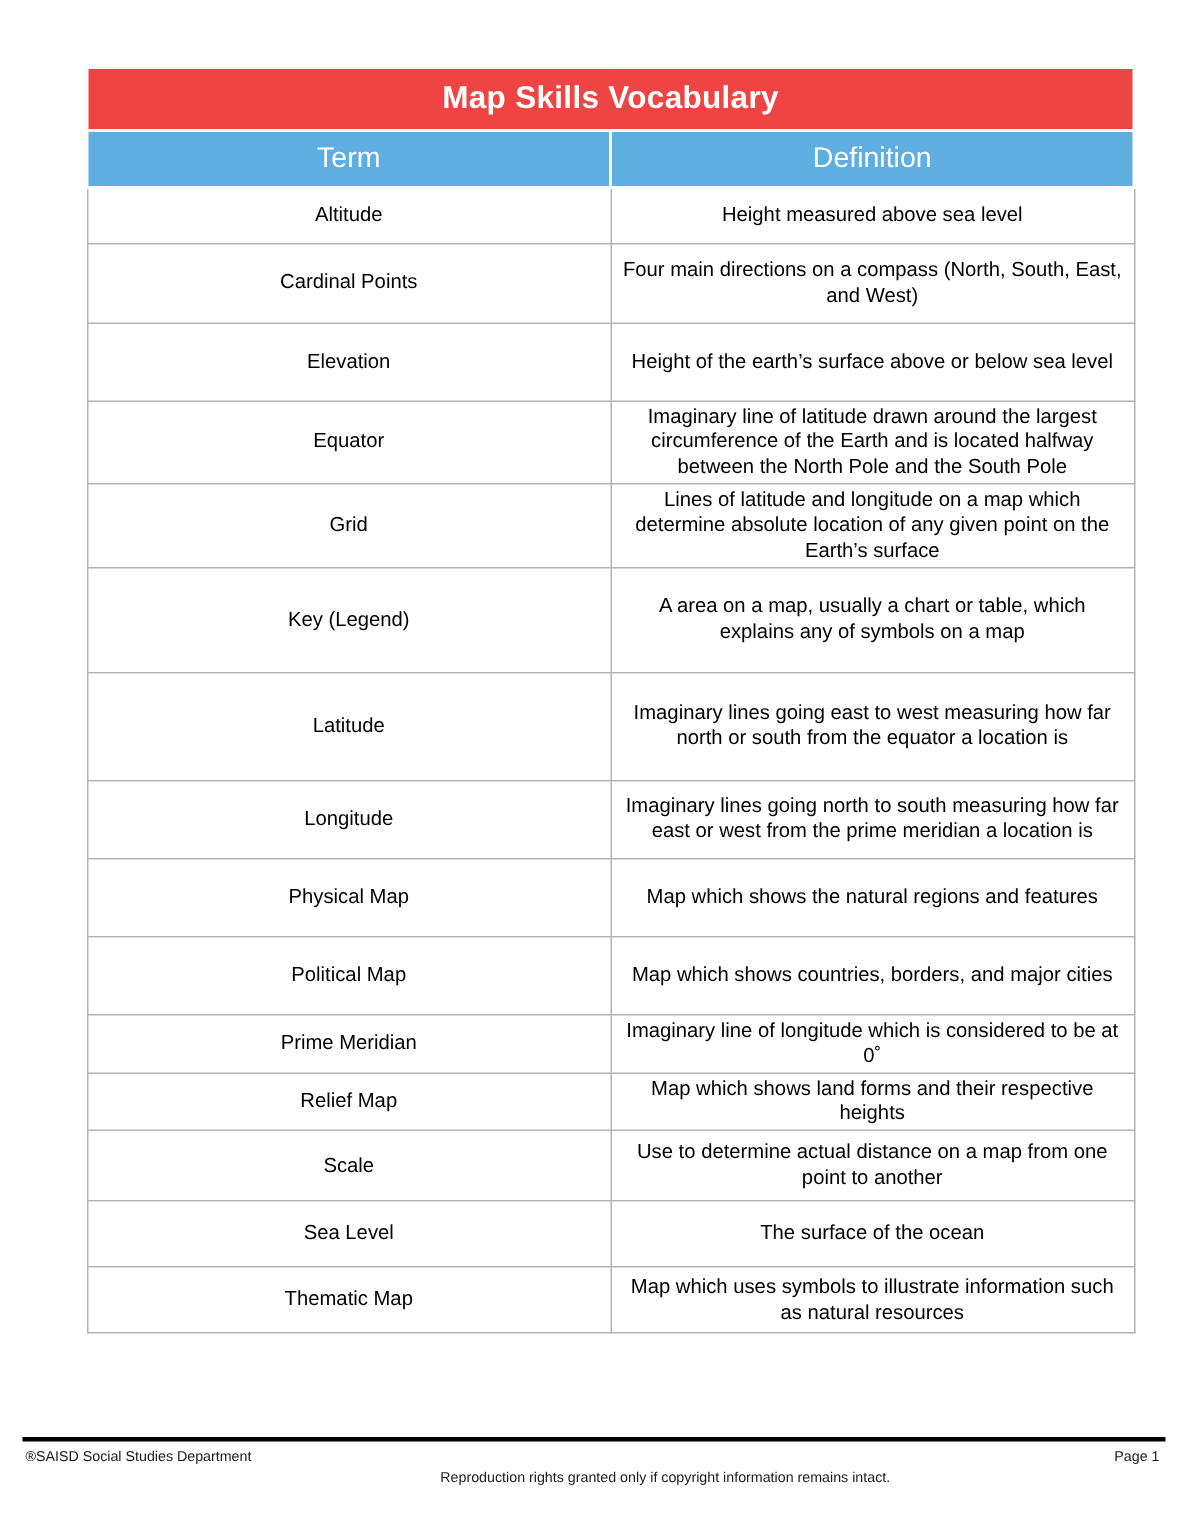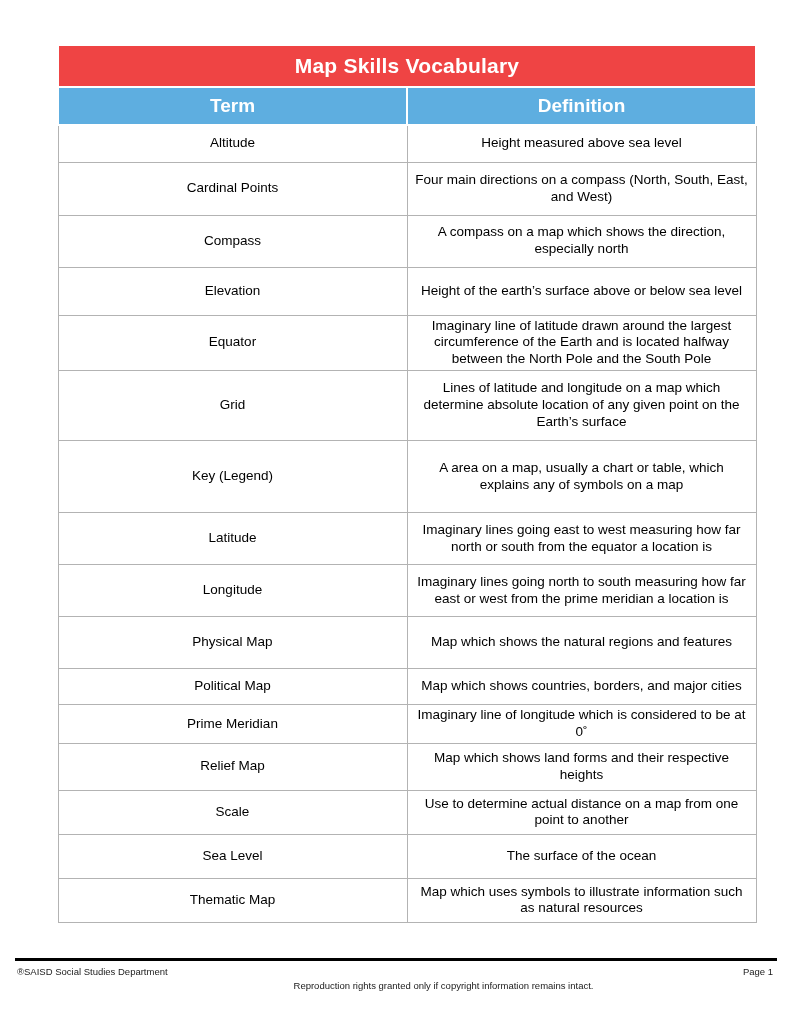--- a/index.html
+++ b/index.html
@@ -20,21 +20,21 @@
   table.vocab th, table.vocab td { vertical-align: middle; text-align: center; }
 
   th.title-cell {
     background: #ef4444; color: #fff;
     font-size: 21px; font-weight: bold;
     height: 38px; border: 2px solid #fff;
     letter-spacing: 0.2px;
   }
   th.head-cell {
     background: #5eaee0; color: #fff;
-    font-size: 19px; font-weight: bold;
+    font-size: 19px; font-weight: normal;
     height: 34px; border: 2px solid #fff;
   }
   th.col-term { width: 176px; }
 
   td.cell {
     border: 1px solid #b3b3b3;
     font-size: 13.5px; line-height: 1.25;
     padding: 2px 6px;
     background: #fff;
   }
@@ -95,24 +95,20 @@
     <tbody>
       <tr>
         <td class="cell term-cell">Altitude</td>
         <td class="cell def-cell">Height measured above sea level</td>
       </tr>
       <tr>
         <td class="cell term-cell">Cardinal Points</td>
         <td class="cell def-cell">Four main directions on a compass (North, South, East, and West)</td>
       </tr>
       <tr>
-        <td class="cell term-cell">Compass</td>
-        <td class="cell def-cell">A compass on a map which shows the direction, especially north</td>
-      </tr>
-      <tr>
         <td class="cell term-cell">Elevation</td>
         <td class="cell def-cell">Height of the earth’s surface above or below sea level</td>
       </tr>
       <tr>
         <td class="cell term-cell">Equator</td>
         <td class="cell def-cell">Imaginary line of latitude drawn around the largest circumference of the Earth and is located halfway between the North Pole and the South Pole</td>
       </tr>
       <tr>
         <td class="cell term-cell">Grid</td>
         <td class="cell def-cell">Lines of latitude and longitude on a map which determine absolute location of any given point on the Earth’s surface</td>

